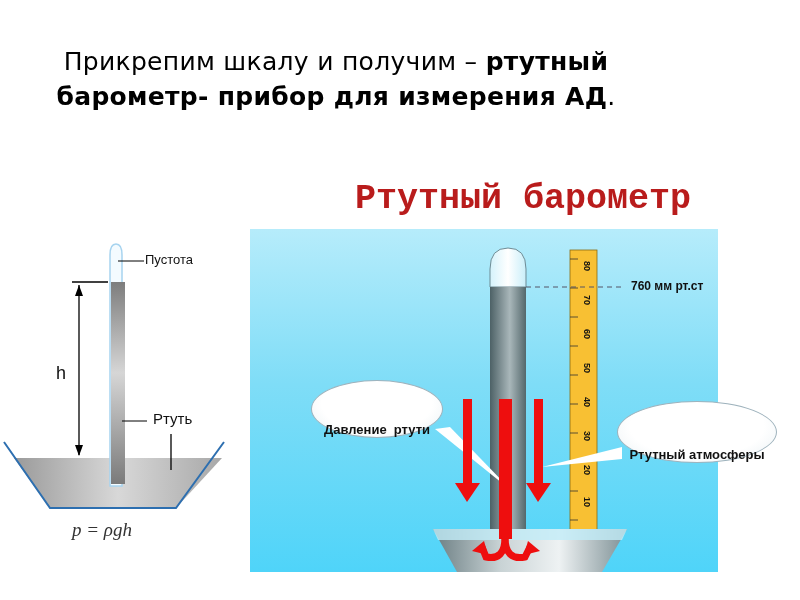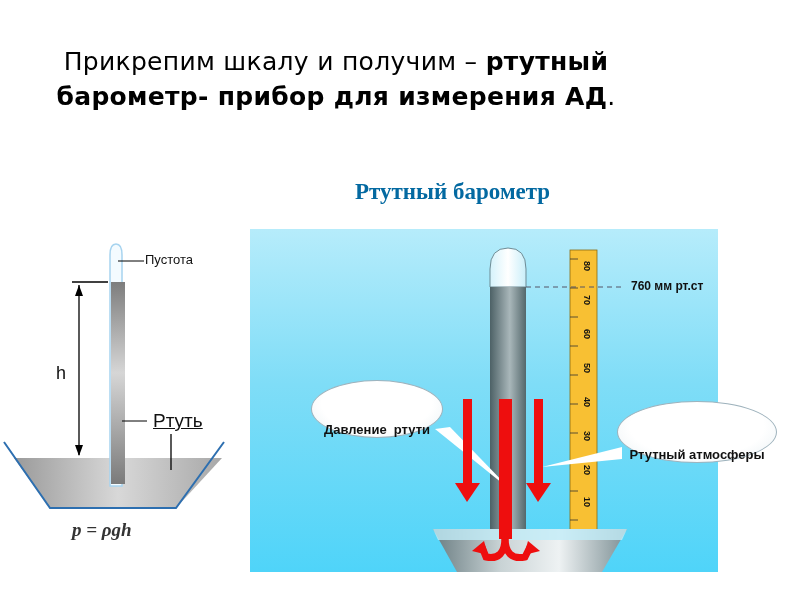--- a/index.html
+++ b/index.html
@@ -2,22 +2,22 @@
 <html><head>
 <meta charset="utf-8">
 <style>
   html, body { margin:0; padding:0; }
   body { width:800px; height:600px; background:#ffffff; position:relative; overflow:hidden;
          font-family:"DejaVu Sans", sans-serif; }
   .slide-title { position:absolute; left:0; top:44px; width:672px; text-align:center;
          font-size:25px; line-height:35px; color:#000; letter-spacing:0.3px; }
   .slide-title b { font-weight:bold; }
   .abs { position:absolute; }
-  .fig-title { position:absolute; left:355px; top:179px; font-family:Liberation Serif, serif;
-         font-weight:bold; font-size:23px; color:#0369a1; }
+  .fig-title { position:absolute; left:355px; top:179px; font-family:Liberation Mono, monospace;
+         font-weight:bold; font-size:35px; color:#b91c1c; }
   .panel { position:absolute; left:250px; top:229px; width:468px; height:343px;
          background:linear-gradient(#b6ecfb 0%, #7fddf7 45%, #4fd4f9 100%); }
   .lbl { position:absolute; font-family:"Liberation Sans", sans-serif; color:#111; }
   .bubble { position:absolute; background:radial-gradient(ellipse at 50% 40%, #ffffff 60%, #e6eef2 100%);
          border:1px solid #9fb3bd; border-radius:50%; display:flex; align-items:flex-end; justify-content:center;
          font-family:"Liberation Sans", sans-serif; font-weight:bold; font-size:13px; color:#111; }
 </style>
 </head>
 <body>
 
@@ -51,23 +51,23 @@
     <line x1="72" y1="52" x2="108" y2="52" stroke="#000" stroke-width="1.3"></line>
     <line x1="79" y1="55" x2="79" y2="225" stroke="#000" stroke-width="1.3"></line>
     <polygon points="79,55 75,66 83,66" fill="#000"></polygon>
     <polygon points="79,226 75,215 83,215" fill="#000"></polygon>
 
     <line x1="118" y1="31" x2="144" y2="31" stroke="#000" stroke-width="1"></line>
     <line x1="122" y1="191" x2="147" y2="191" stroke="#000" stroke-width="1"></line>
     <line x1="171" y1="204" x2="171" y2="240" stroke="#000" stroke-width="1.3"></line>
   </svg>
   <div class="lbl" style="left:145px;top:22px;font-size:13px;">Пустота</div>
-  <div class="lbl" style="left:153px;top:180px;font-size:19px;text-decoration:underline;">Ртуть</div>
+  <div class="lbl" style="left:153px;top:180px;font-size:15px;">Ртуть</div>
   <div class="lbl" style="left:56px;top:133px;font-size:18px;">h</div>
-  <div class="lbl" style="left:72px;top:289px;font-size:19px;font-family:'Liberation Serif',serif;font-style:italic;color:#333;font-weight:bold;">p = ρgh</div>
+  <div class="lbl" style="left:72px;top:289px;font-size:19px;font-family:'Liberation Serif',serif;font-style:italic;color:#333;">p = ρgh</div>
 </div>
 
 <div class="fig-title">Ртутный барометр</div>
 
 <div class="panel">
   <svg width="548" height="343" style="position:absolute;left:0;top:0;">
     <defs>
       <linearGradient id="tubeG" x1="0" x2="1" y1="0" y2="0">
         <stop offset="0" stop-color="#4d6166"></stop>
           <stop offset="0.55" stop-color="#a9b7ba"></stop>

